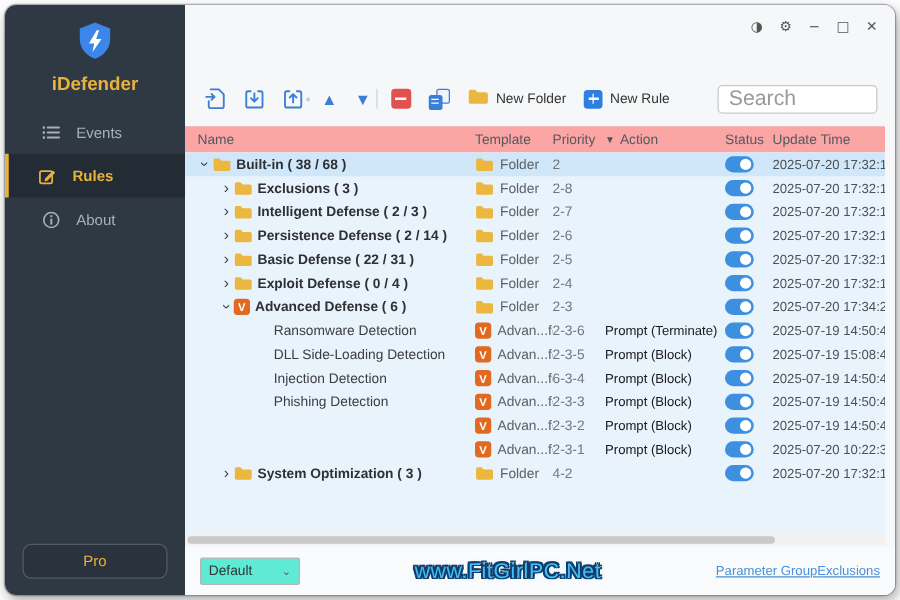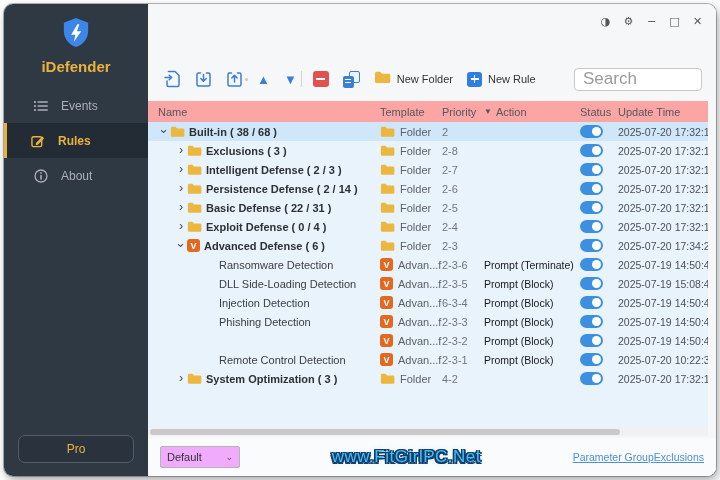--- a/index.html
+++ b/index.html
@@ -79,21 +79,21 @@
   .upd-txt { font-size:10.5px; color:#4c5156; }
   .toggle { width:23px; height:13px; border-radius:7px; background:#3d8fe0; position:relative; cursor:pointer; }
   .toggle::after { content:''; position:absolute; right:2px; top:2px; width:9px; height:9px; border-radius:50%; background:#fff; }
 
   
   .hscroll { position:absolute; top:423px; left:0; right:8px; height:9px; background:#f1f1f1; }
   .hthumb { position:absolute; left:2px; top:1.5px; width:84%; height:6px; background:#c9c9c9; border-radius:3px; cursor:pointer; }
 
   
   .footer { position:absolute; top:434px; left:0; right:0; bottom:0; background:#fafbfc; display:flex; align-items:center; padding:0 12px; }
-  .preset-select { width:80px; height:22px; border:1px solid #b5b5b5; border-radius:2px; background:#f0abfc;
+  .preset-select { width:80px; height:22px; border:1px solid #b5b5b5; border-radius:2px; background:#5eead4;
                    display:flex; align-items:center; padding:4px 6px; font-size:11px; color:#333; cursor:pointer; }
   .preset-select .sel-chev { margin-left:auto; font-size:9px; color:#555; }
   .watermark { flex:1; text-align:center; font-size:17px; font-weight:normal; letter-spacing:.5px; color:#3fc0f4;
                text-shadow:-1.5px -1.5px 0 #123c6b, 1.5px -1.5px 0 #123c6b, -1.5px 1.5px 0 #123c6b, 1.5px 1.5px 0 #123c6b,
                            0 -1.5px 0 #123c6b, 0 1.5px 0 #123c6b, -1.5px 0 0 #123c6b, 1.5px 0 0 #123c6b, 0 0 7px #bfe9ff; }
   .flinks { display:flex; }
   .flink { font-size:10.5px; color:#4a90d9; text-decoration:underline; cursor:pointer; }
 </style>
 </head>
 <body>
@@ -513,24 +513,20 @@
             <span class="act-txt">Prompt (Block)</span>
           </div>
           <div class="cell c-status">
             <span class="toggle"></span>
           </div>
           <div class="cell c-update">
             <span class="upd-txt">2025-07-19 14:50:41</span>
           </div>
         </div>
         <div class="trow">
-          <div class="cell c-name ind2">
-            <span class="chev hidden">›</span>
-            <span class="rname">Remote Control Detection</span>
-          </div>
           <div class="cell c-template">
             <span class="v-badge">V</span>
             <span class="tmpl-txt">Advan...fense</span>
           </div>
           <div class="cell c-priority">
             <span class="pri-txt">2-3-1</span>
           </div>
           <div class="cell c-action">
             <span class="act-txt">Prompt (Block)</span>
           </div>

